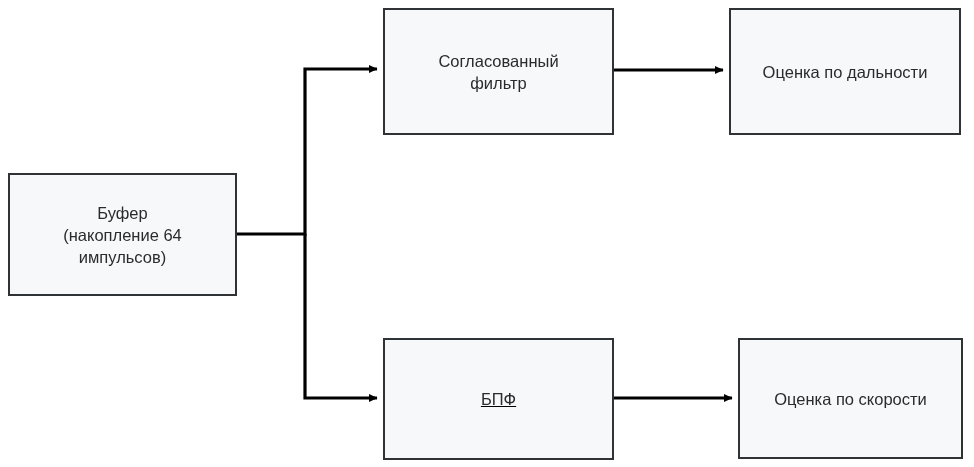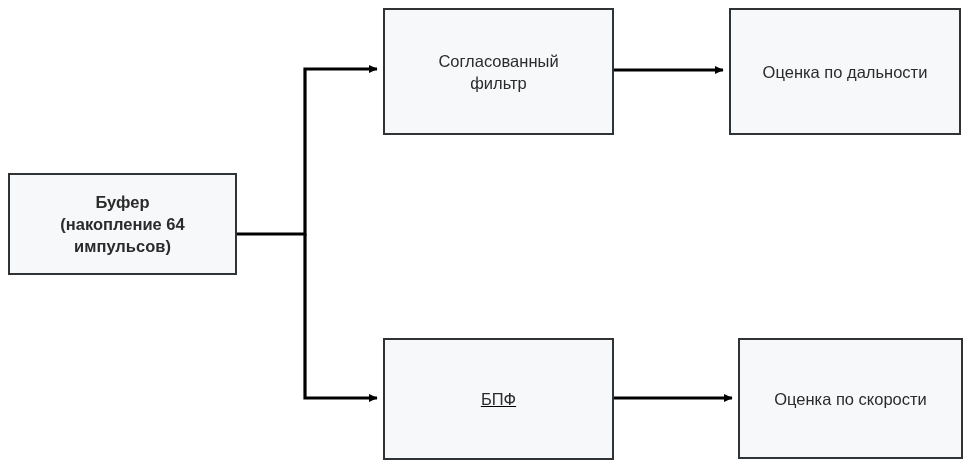--- a/index.html
+++ b/index.html
@@ -37,21 +37,21 @@
     text-align: center;
   }
   .node-label {
     font-family: "Liberation Sans", sans-serif;
     font-size: 16.5px;
     line-height: 22px;
     color: #2b2b2b;
     white-space: pre-line;
     padding: 0 6px;
   }
-  #node-buffer   { left: 8px;   top: 173px; width: 229px; height: 102px; font-weight: bold; }
+  #node-buffer   { left: 8px;   top: 173px; width: 229px; height: 123px; }
   #node-matched  { left: 383px; top: 8px;   width: 231px; height: 127px; }
   #node-range    { left: 729px; top: 8px;   width: 232px; height: 127px; }
   #node-fft      { left: 383px; top: 338px; width: 231px; height: 122px; text-decoration: underline; }
   #node-velocity { left: 738px; top: 338px; width: 225px; height: 121px; text-align: center; }
 </style>
 </head>
 <body>
 
 <div id="diagram-canvas">
 

